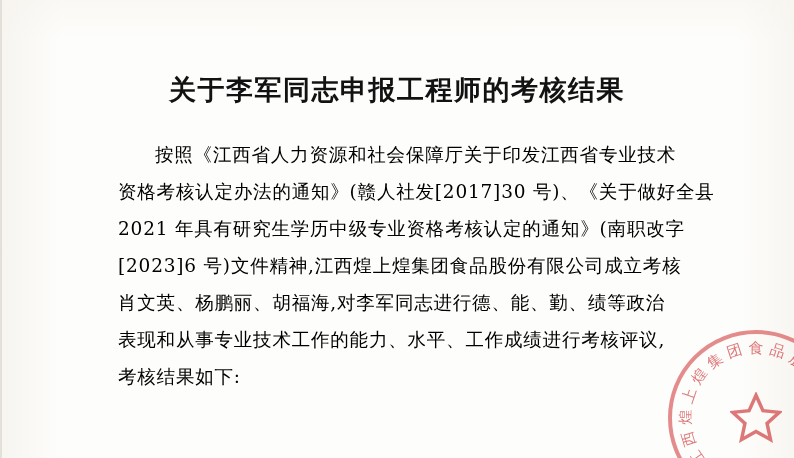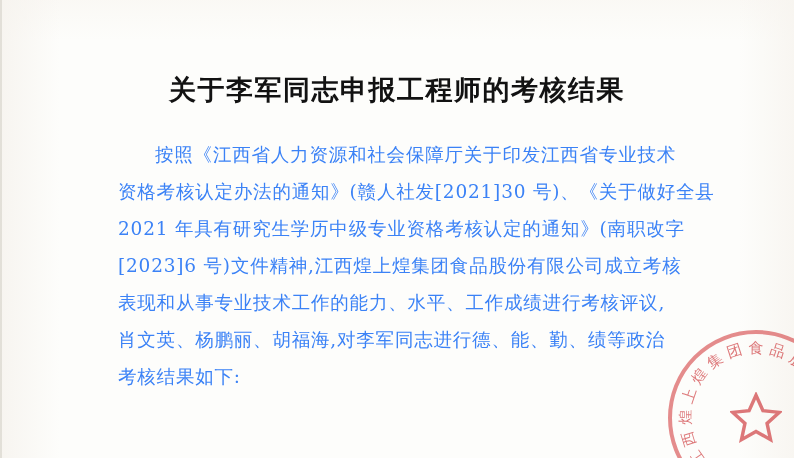--- a/index.html
+++ b/index.html
@@ -58,21 +58,21 @@
   #paragraph-block {
     position: absolute;
     left: 118px;
     top: 136px;
     width: 578px;
   }
 
   .doc-line {
     font-size: 18.5px;
     line-height: 37px;
-    color: #3b82f6;
+    color: #000000;
     letter-spacing: 0.8px;
     white-space: nowrap;
     font-family: "DejaVu Serif", "Liberation Serif", serif;
   }
 
   .doc-line.indent {
     text-indent: 37px;
   }
 
   
@@ -133,25 +133,25 @@
 
   <div id="paper-texture"></div>
   <div id="scan-edge"></div>
 
   <div id="doc-body">
 
     <div id="doc-title">关于李军同志申报工程师的考核结果</div>
 
     <div id="paragraph-block">
       <div class="doc-line indent">按照《江西省人力资源和社会保障厅关于印发江西省专业技术</div>
-      <div class="doc-line">资格考核认定办法的通知》(赣人社发[2021]30 号)、《关于做好全县</div>
+      <div class="doc-line">资格考核认定办法的通知》(赣人社发[2017]30 号)、《关于做好全县</div>
       <div class="doc-line">2021 年具有研究生学历中级专业资格考核认定的通知》(南职改字</div>
       <div class="doc-line">[2023]6 号)文件精神,江西煌上煌集团食品股份有限公司成立考核</div>
+      <div class="doc-line">肖文英、杨鹏丽、胡福海,对李军同志进行德、能、勤、绩等政治</div>
       <div class="doc-line">表现和从事专业技术工作的能力、水平、工作成绩进行考核评议,</div>
-      <div class="doc-line">肖文英、杨鹏丽、胡福海,对李军同志进行德、能、勤、绩等政治</div>
       <div class="doc-line">考核结果如下:</div>
     </div>
 
     <div id="seal">
       <div id="seal-inner">
         <div id="seal-text-ring">
             <span class="seal-char" style="transform: translate(-57.3406px, 40.1504px) rotate(-125deg) translate(-50%, -50%);">江</span>
             <span class="seal-char" style="transform: translate(-66.8901px, 20.6329px) rotate(-107.143deg) translate(-50%, -50%);">西</span>
             <span class="seal-char" style="transform: translate(-69.9946px, -0.872642px) rotate(-89.2857deg) translate(-50%, -50%);">煌</span>
             <span class="seal-char" style="transform: translate(-66.3549px, -22.2941px) rotate(-71.4286deg) translate(-50%, -50%);">上</span>

